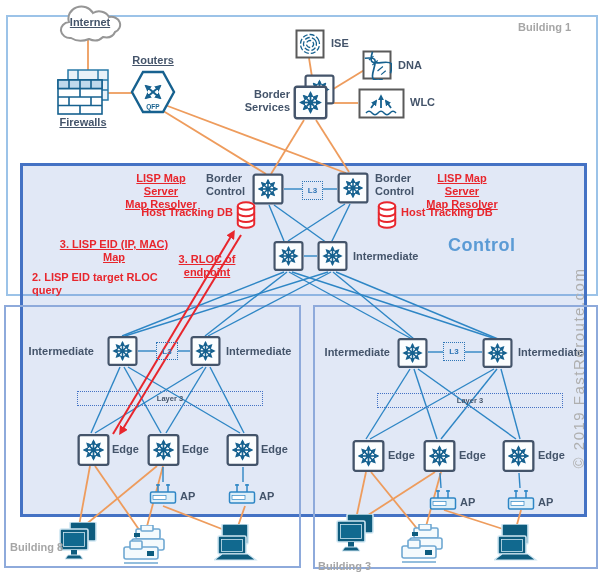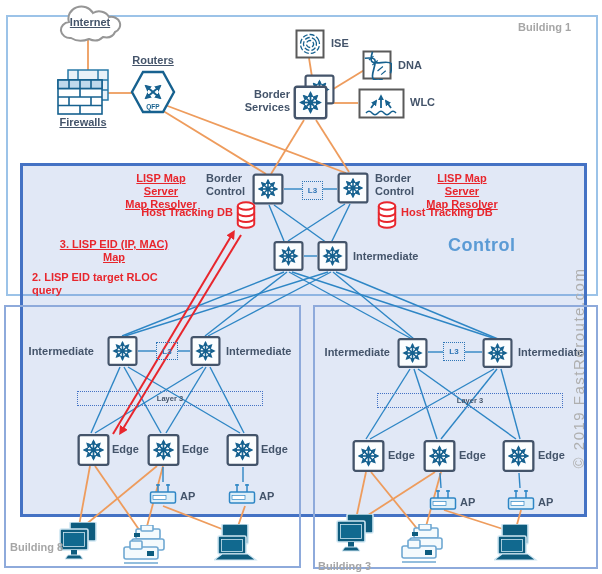--- a/index.html
+++ b/index.html
@@ -309,20 +309,24 @@
       </svg>
   </div>
   <div class="lbl" style="left:353px;top:250px">Intermediate</div>
 
   <div class="lbl abs" id="fabric-label" style="left:448px;top:239px">Control</div>
 
   <div class="lbl lbl-red lbl-c" style="left:50px;top:238px;width:128px">
     <span>3. LISP EID (IP, MAC) Map</span><br>
   </div>
   <div class="lbl lbl-red" style="left:32px;top:271px;width:140px">2. LISP EID target RLOC query</div>
+  <div class="lbl lbl-red lbl-c" style="left:176px;top:253px;width:62px">
+    <span>3. RLOC of</span><br>
+    <span>endpoint</span>
+  </div>
 
   <div class="icon" style="left:107px;top:335px">
     <svg width="31" height="32">
         <use href="#sw" width="31" height="32"></use>
       </svg>
   </div>
   <div class="icon" style="left:190px;top:335px">
     <svg width="31" height="32">
         <use href="#sw" width="31" height="32"></use>
       </svg>

